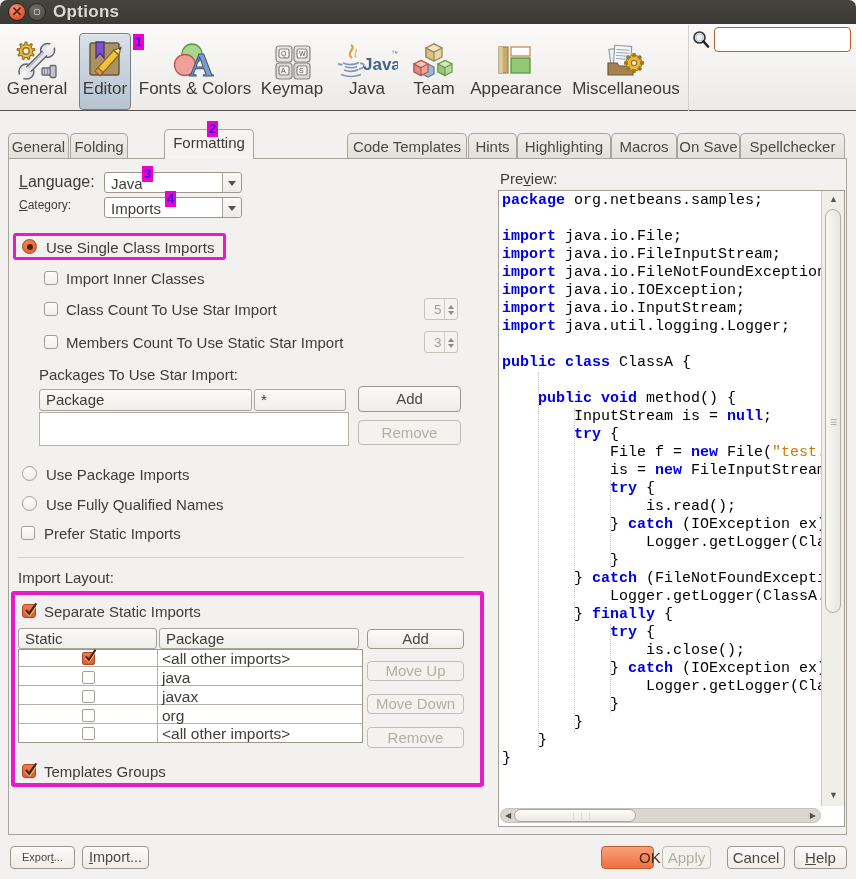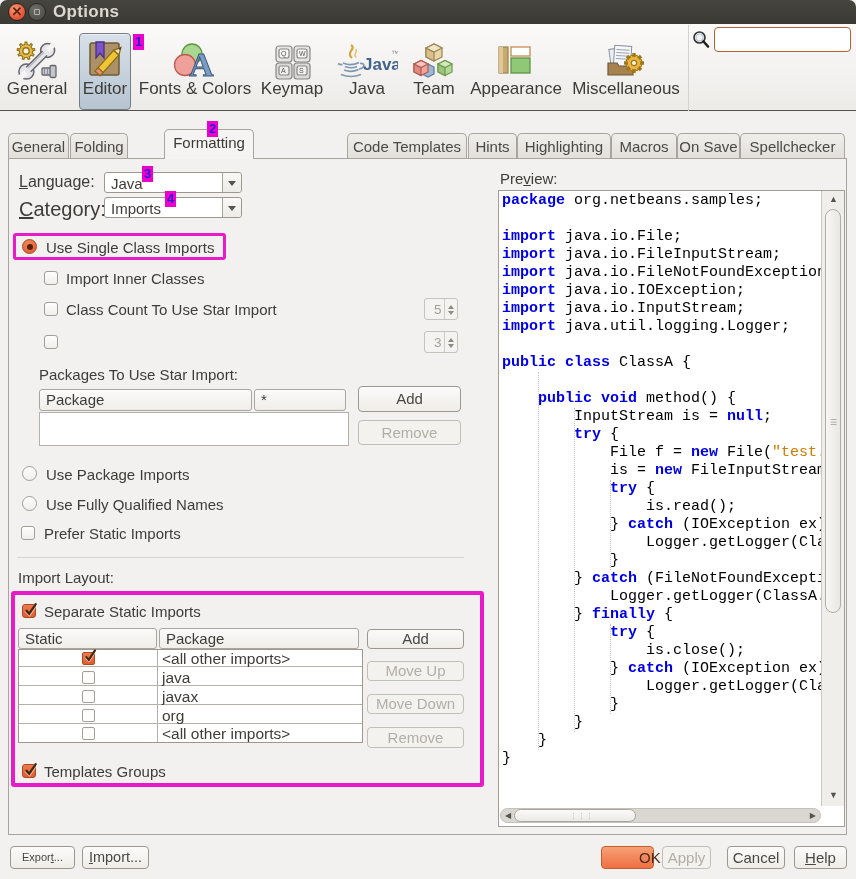--- a/index.html
+++ b/index.html
@@ -229,21 +229,21 @@
   <div class="tab" style="left:677px; width:63px;">On Save</div>
   <div class="tab" style="left:740px; width:105px;">Spellchecker</div>
 
   <div id="pane" class="abs"></div>
 
   <div class="lbl" style="left:19px; top:173px; font-size:16px;"><u>L</u>anguage:</div>
   <div class="combo" style="left:104px; top:172px;">
       <div class="txt">Java</div>
       <div class="arr"></div>
     </div>
-  <div class="lbl" style="left:19px; top:198px; font-size:20px;"><u>C</u>ategory:</div>
+  <div class="lbl" style="left:19px; top:198px; font-size:12px;"><u>C</u>ategory:</div>
   <div class="combo" style="left:104px; top:197px;">
       <div class="txt">Imports</div>
       <div class="arr"></div>
     </div>
 
   <div class="mbox" style="left:13px; top:233px; width:213px; height:27px;"></div>
   <div class="radio on" style="left:22px; top:239px;">
       <div></div>
     </div>
   <div class="lbl" style="left:46px; top:239px;">Use Single Class Imports</div>
@@ -255,20 +255,21 @@
   <div class="lbl" style="left:66px; top:301px;">Class Count To Use Star Import</div>
   <div class="spin" style="left:424px; top:298px;">
       <div class="num">5</div>
       <div class="arrs">
         <div class="up"></div>
         <div class="dn"></div>
       </div>
     </div>
 
   <div class="cb" style="left:44px; top:335px;"></div>
+  <div class="lbl" style="left:66px; top:334px;">Members Count To Use Static Star Import</div>
   <div class="spin" style="left:424px; top:331px;">
       <div class="num">3</div>
       <div class="arrs">
         <div class="up"></div>
         <div class="dn"></div>
       </div>
     </div>
 
   <div class="lbl" style="left:39px; top:366px;">Packages To Use Star Import:</div>
   <div class="hdrbtn" style="left:39px; top:389px; width:213px; height:22px;">Package</div>

